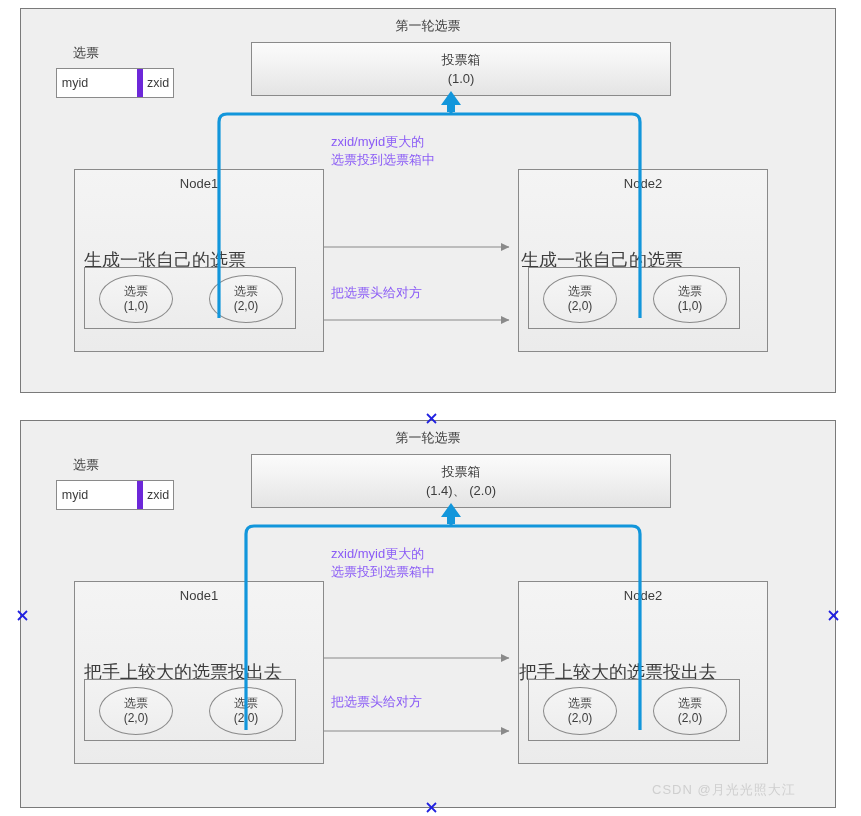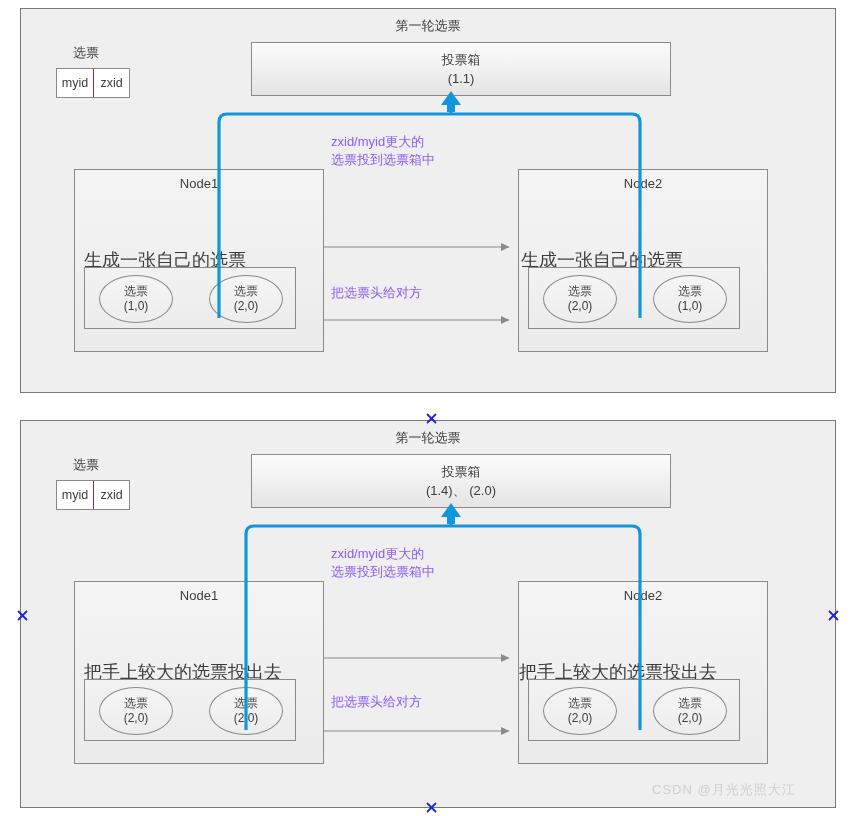--- a/index.html
+++ b/index.html
@@ -59,21 +59,21 @@
   .legend-cell {
     font-size: 12.5px;
     color: #3c3c3c;
     display: flex;
     align-items: center;
     justify-content: center;
     box-sizing: border-box;
     height: 100%;
     width: 36px;
   }
-  .legend-cell + .legend-cell { border-left: 1px solid #6d28d9; }
+  .legend-cell + .legend-cell { border-left: 6px solid #6d28d9; margin-left: 44px; }
 
   
   .ballotbox {
     position: absolute;
     border: 1px solid #8a8a8a;
     background: linear-gradient(to bottom, #fbfbfb 0%, #f3f3f3 40%, #e4e4e4 100%);
     box-sizing: border-box;
     display: flex;
     flex-direction: column;
     align-items: center;
@@ -164,21 +164,21 @@
 
     <div class="legend-label" style="left:52px; top:35px;">选票</div>
 
     <div class="legend-table" style="left:35px; top:59px;">
       <div class="legend-cell">myid</div>
       <div class="legend-cell">zxid</div>
     </div>
 
     <div class="ballotbox" style="left:230px; top:33px; width:420px; height:54px;">
       <div>投票箱</div>
-      <div>(1.1)</div>
+      <div>(1.0)</div>
     </div>
 
     <div class="mid-label" style="left:310px; top:124px; width:200px;">zxid/myid更大的
 选票投到选票箱中</div>
 
     <div class="mid-label" style="left:310px; top:275px; width:200px;">把选票头给对方</div>
 
     <div class="node" style="left:53px; top:160px; width:250px; height:183px;">
       <div class="node-title">Node1</div>
       <div class="node-caption" style="left:9px; top:78px;">生成一张自己的选票</div>

